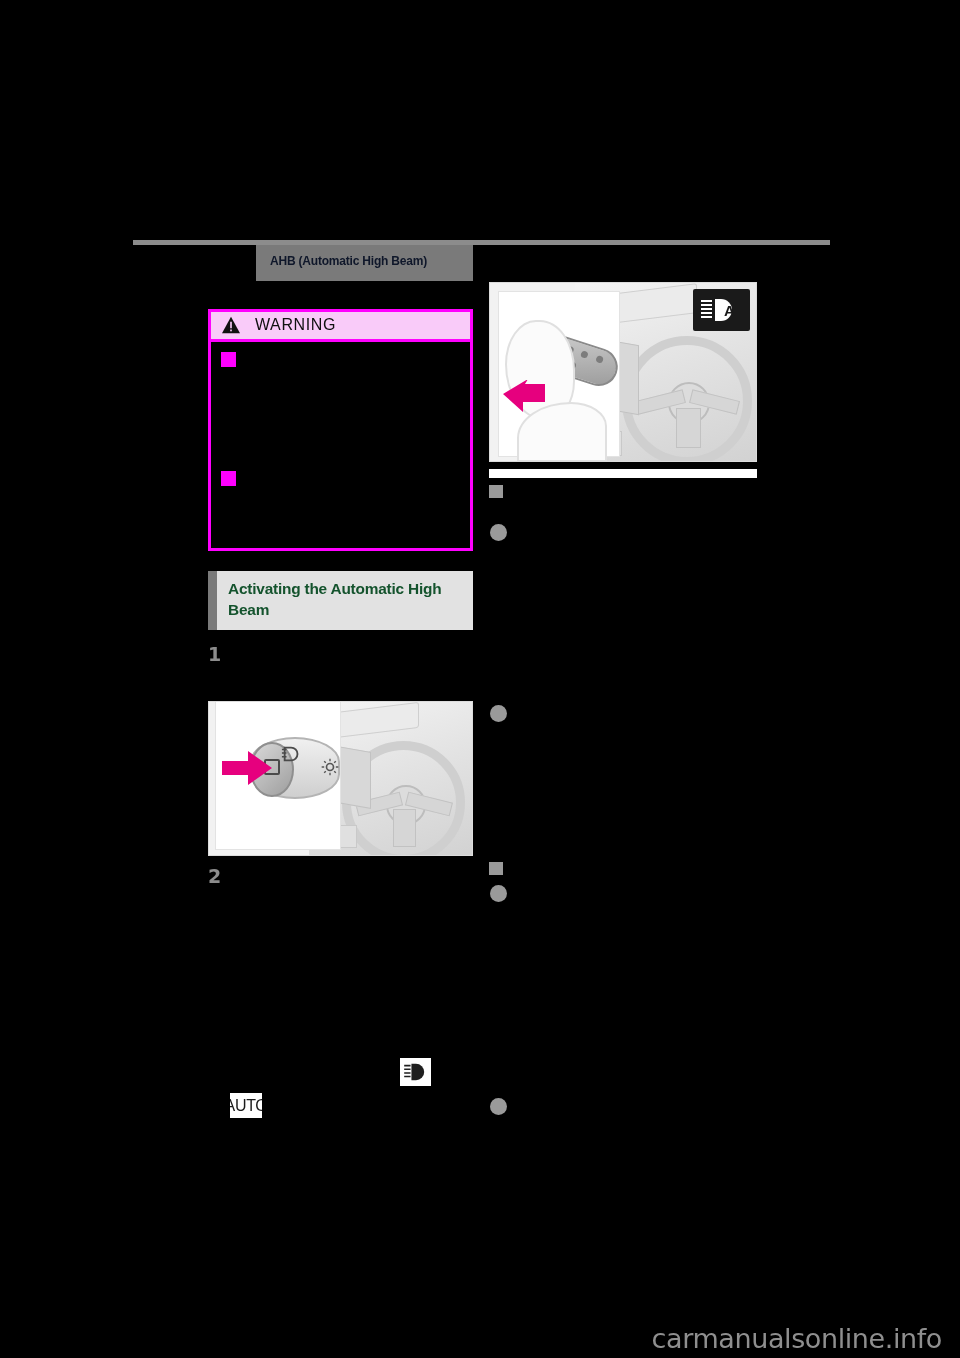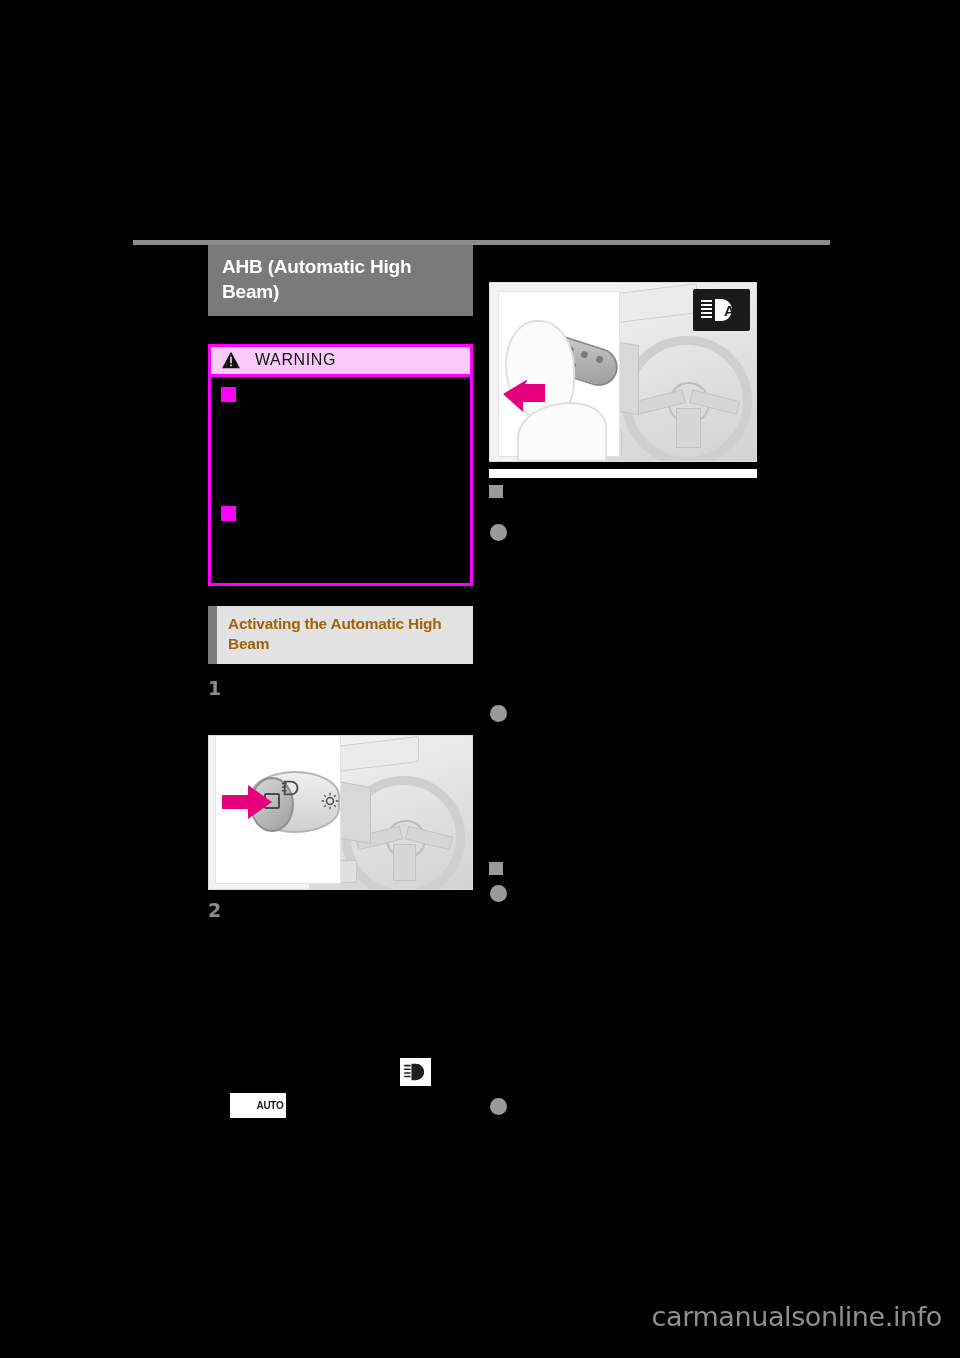--- a/index.html
+++ b/index.html
@@ -15,25 +15,26 @@
   
   .top-rule{
     position:absolute;left:133px;top:240px;width:697px;height:5px;
     background:#8c8c8c;
   }
 
   
   .col-left{position:absolute;left:208px;top:245px;width:265px;}
 
   .section-title-bar{
-    background:#7a7a7a;color:#ffffff;
-    font-size:19px;font-weight:bold;line-height:1.33;
+    background:#7a7a7a;color:#0f172a;
+    font-size:12px;font-weight:bold;line-height:1.33;
     padding:9px 12px 11px 14px;
     letter-spacing:-0.2px;
     box-sizing:border-box;
+    margin-left:48px;
   }
 
   .intro-box{
     background:#ececec;color:#000;
     font-size:13.6px;line-height:1.62;
     padding:12px 13px 13px 14px;
     margin-top:16px;
     box-sizing:border-box;
     letter-spacing:-0.1px;
   }
@@ -60,21 +61,21 @@
     height:188px;
     padding:8px 10px 10px 10px;
   }
   .sq-bullet-magenta{
     position:absolute;width:15px;height:15px;background:#ff00ff;
   }
 
   
   .sub-head{
     margin-top:20px;
-    background:#e2e2e2;color:#a16207;
+    background:#e2e2e2;color:#14532d;
     border-left:9px solid #7a7a7a;
     font-size:15.4px;font-weight:bold;line-height:1.35;
     padding:8px 10px 9px 11px;
     box-sizing:border-box;
     letter-spacing:-0.2px;
   }
 
   
   .step-num{
     color:#8c8c8c;font-size:19px;font-weight:bold;
@@ -149,22 +150,22 @@
     border-radius:2px;
   }
 
   
   .pict{
     position:absolute;background:#fff;
     display:flex;align-items:center;justify-content:center;
     overflow:hidden;
   }
   .pict-auto{
-    font-size:10px;font-weight:bold;color:#1a1a1a;
-    font-family:"Liberation Sans", sans-serif;letter-spacing:-0.3px;padding-left:24px;
+    font-size:16px;font-weight:normal;color:#1a1a1a;
+    font-family:"Liberation Sans", sans-serif;letter-spacing:-0.3px;
   }
 
   
   .col-right{position:absolute;left:489px;top:282px;width:268px;}
 
   .hr-white{
     position:absolute;background:#ffffff;
   }
   .sq-bullet-gray{
     position:absolute;width:14px;height:13px;background:#9a9a9a;
@@ -173,21 +174,21 @@
     position:absolute;width:17px;height:17px;border-radius:50%;
     background:#9a9a9a;
   }
   .ghost-text{
     position:absolute;color:#050505;font-size:13px;line-height:1.55;
     letter-spacing:-0.1px;white-space:nowrap;overflow:hidden;
   }
 
   
   .watermark{
-    position:absolute;right:18px;bottom:26px;
+    position:absolute;right:18px;bottom:4px;
     color:#8f8f8f;font-size:27px;letter-spacing:-0.4px;
     font-family:"DejaVu Sans", sans-serif;
   }
 </style>
 </head>
 <body>
 
 <div class="page">
 
   <div class="top-rule"></div>

